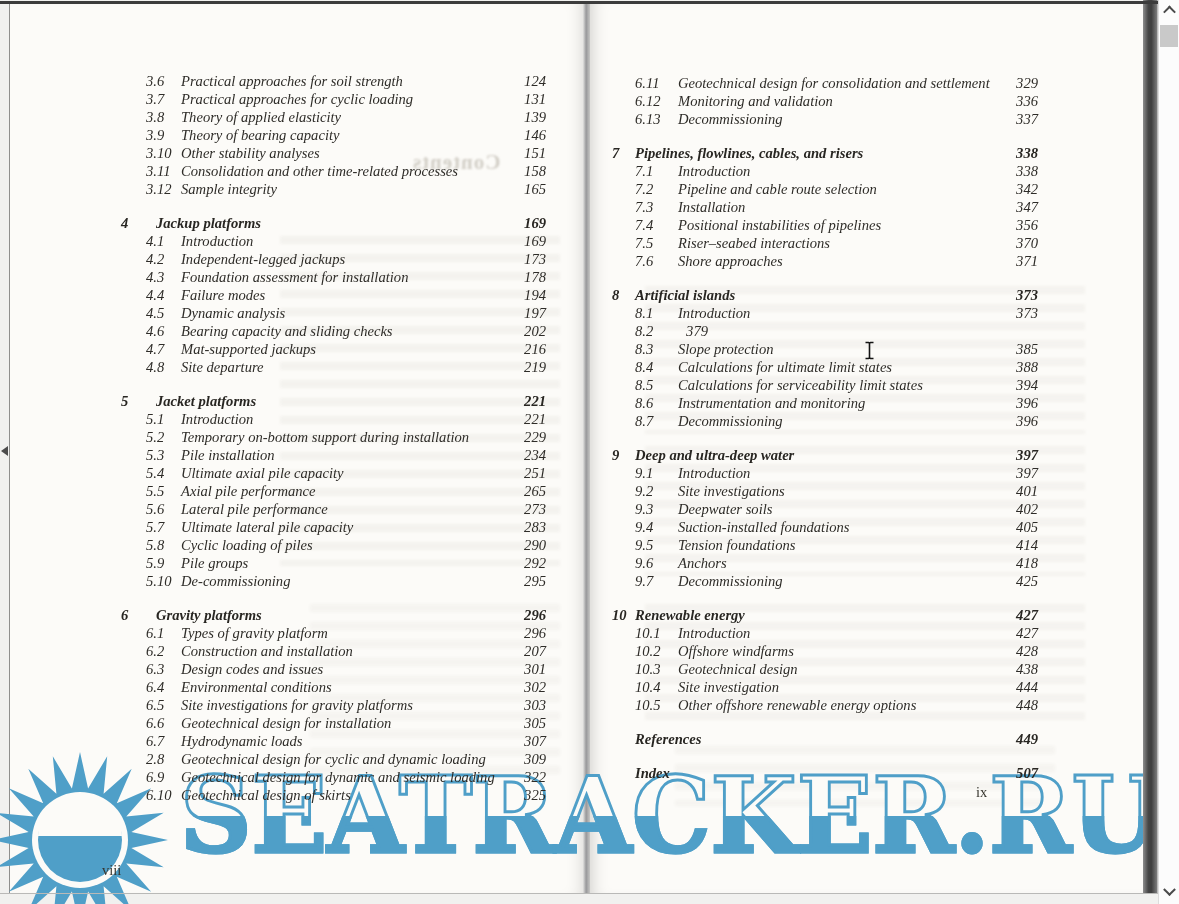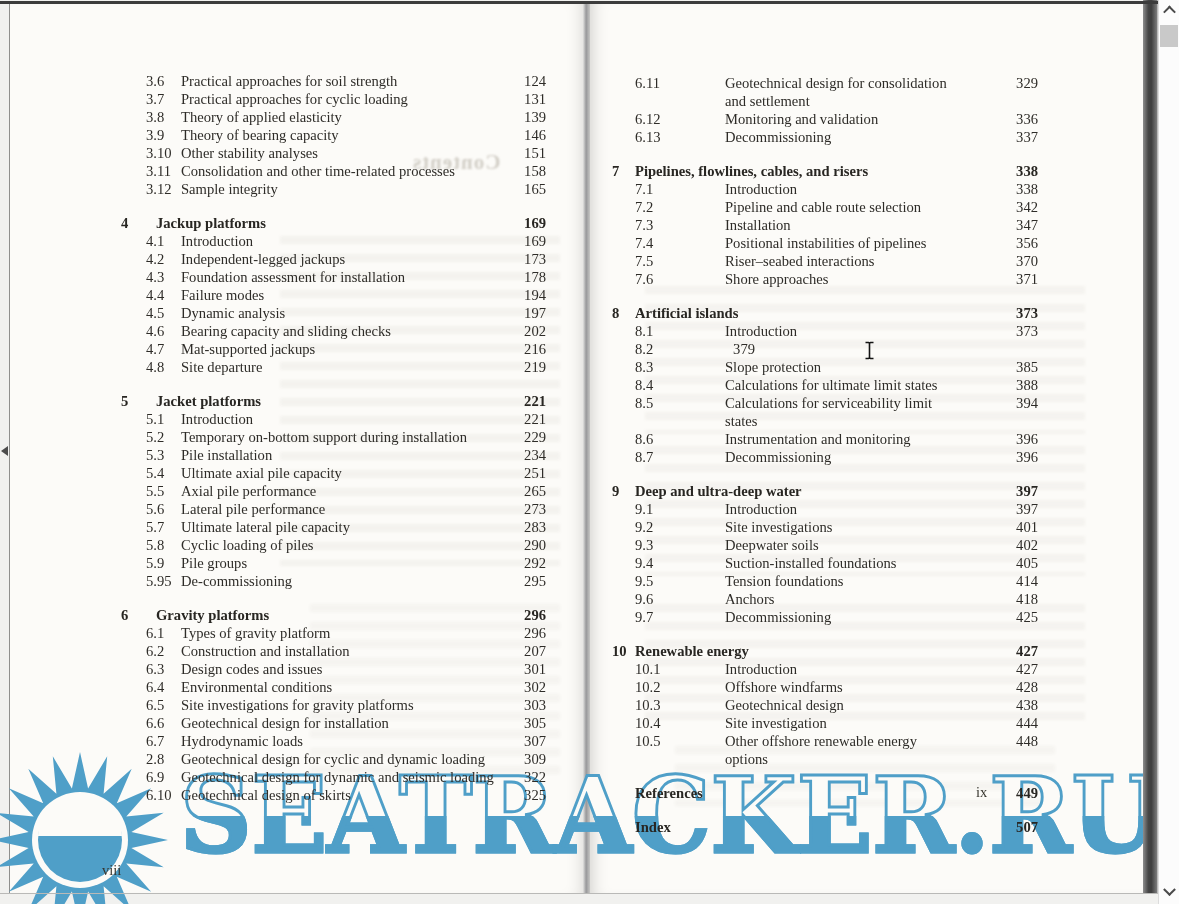--- a/index.html
+++ b/index.html
@@ -18,35 +18,35 @@
   .gutter{position:absolute;left:583px;top:4px;width:7px;height:889px;
     background:linear-gradient(to right,#e2e2e0,#98989a 45%,#c6c6c4);}
   .bottom-line{position:absolute;left:0;top:893px;width:1158px;height:1px;background:#b9b9b7;z-index:20;}
 
   
   .bleed{position:absolute;z-index:1;filter:blur(1.4px);pointer-events:none;}
   .bleed-lines{background:repeating-linear-gradient(to bottom,rgba(130,122,108,.12) 0 8px,rgba(0,0,0,0) 8px 18px);}
   .bleed-word{transform:scaleX(-1);color:rgba(128,120,104,.34);font-weight:bold;font-size:21px;letter-spacing:1px;filter:blur(1.2px);}
 
   
-  .toc{position:absolute;z-index:5;font-size:14.6px;line-height:18px;color:#2e2c28;}
+  .toc{position:absolute;z-index:5;font-size:14.6px;line-height:18px;color:#2e2c28;font-style:italic;}
   .toc-left{left:111px;top:68px;right:38px;}
   .toc-right{left:22px;top:70px;right:105px;}
   .block{margin-top:16px;}
   .block:first-child{margin-top:0;}
   .row{display:flex;align-items:baseline;}
   .row .num{flex:none;}
   .row .title{flex:1;padding-right:8px;}
   .row .pg{flex:none;text-align:right;min-width:30px;}
   .row.chapter{font-weight:bold;color:#282622;}
   .toc-left .row.chapter .num{width:35px;}
   .toc-left .row.item{padding-left:25px;}
   .toc-left .row.item .num{width:35px;}
   .toc-right .row.chapter .num{width:23px;}
-  .toc-right .row.item{padding-left:23px;gap:47px;}
+  .toc-right .row.item{padding-left:23px;}
   .toc-right .row.item .num{width:43px;}
   .row.entry .num{width:0;}
 
   .folio{position:absolute;z-index:5;font-size:14.5px;color:#38362f;}
   .folio-left{left:92px;top:814px;margin-top:44px;}
   .folio-right{left:386px;top:780px;}
 
   
   .watermark{position:absolute;inset:0;z-index:2;pointer-events:none;}
   .wm-svg{position:absolute;left:0;top:0;}
@@ -211,21 +211,21 @@
             <span class="num">5.8</span>
             <span class="title">Cyclic loading of piles</span>
             <span class="pg">290</span>
           </div>
           <div class="row item">
             <span class="num">5.9</span>
             <span class="title">Pile groups</span>
             <span class="pg">292</span>
           </div>
           <div class="row item">
-            <span class="num">5.95</span>
+            <span class="num">5.10</span>
             <span class="title">De-commissioning</span>
             <span class="pg">295</span>
           </div>
         </div>
         <div class="block">
           <div class="row chapter">
             <span class="num">6</span>
             <span class="title">Gravity platforms</span>
             <span class="pg">296</span>
           </div>

